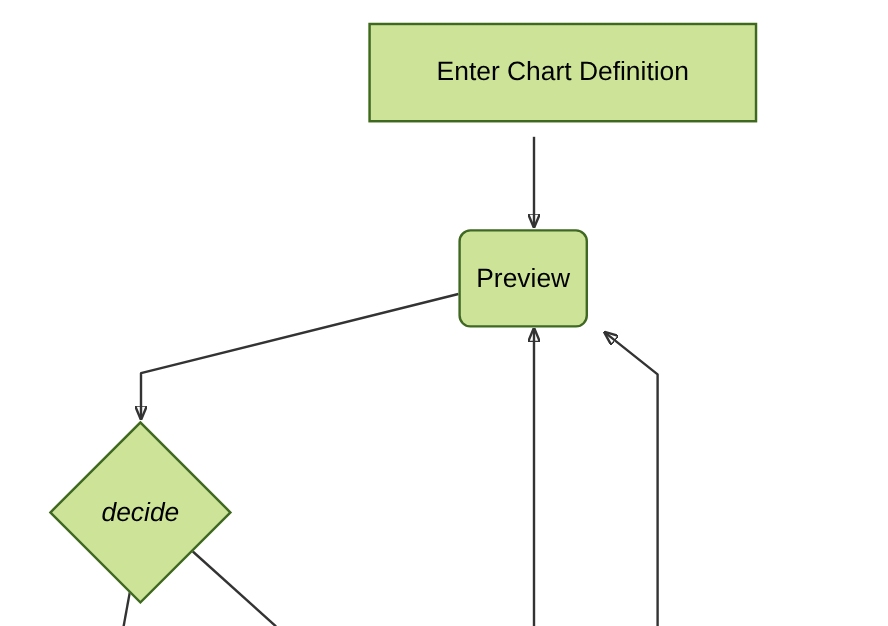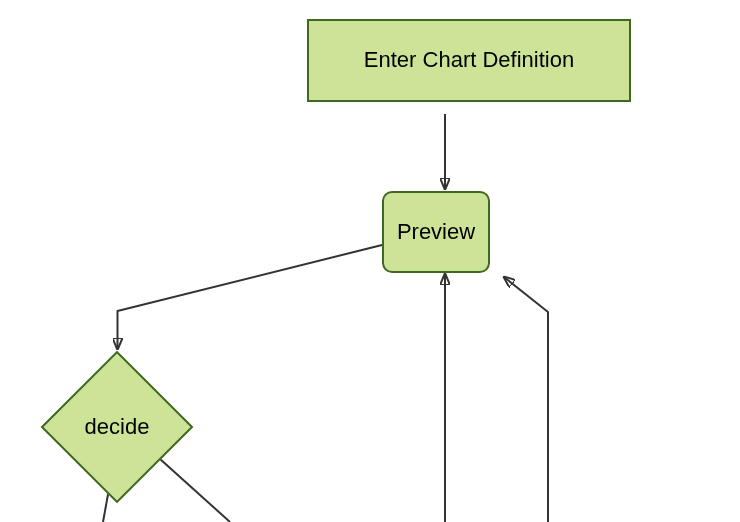--- a/index.html
+++ b/index.html
@@ -25,21 +25,21 @@
   .node{
     position:absolute;
     background:var(--node-fill);
     border:2px solid var(--node-border);
     display:flex;align-items:center;justify-content:center;
     font-size:22px;line-height:1.2;
     text-align:center;
   }
   .node-rect{left:283px;top:19px;width:324px;height:83px;margin-left:24px;}
   .node-round{left:382px;top:191px;width:108px;height:82px;border-radius:10px;}
-  .diamond-wrap{position:absolute;left:41px;top:351px;width:152px;height:152px;}
+  .diamond-wrap{position:absolute;left:41px;top:351px;width:152px;height:152px;font-style:italic;}
   .diamond-shape{
     position:absolute;left:50%;top:50%;
     width:108px;height:108px;
     transform:translate(-50%,-50%) rotate(45deg);
     background:var(--node-fill);
     border:2px solid var(--node-border);
   }
   .diamond-label{
     position:absolute;inset:0;
     display:flex;align-items:center;justify-content:center;

